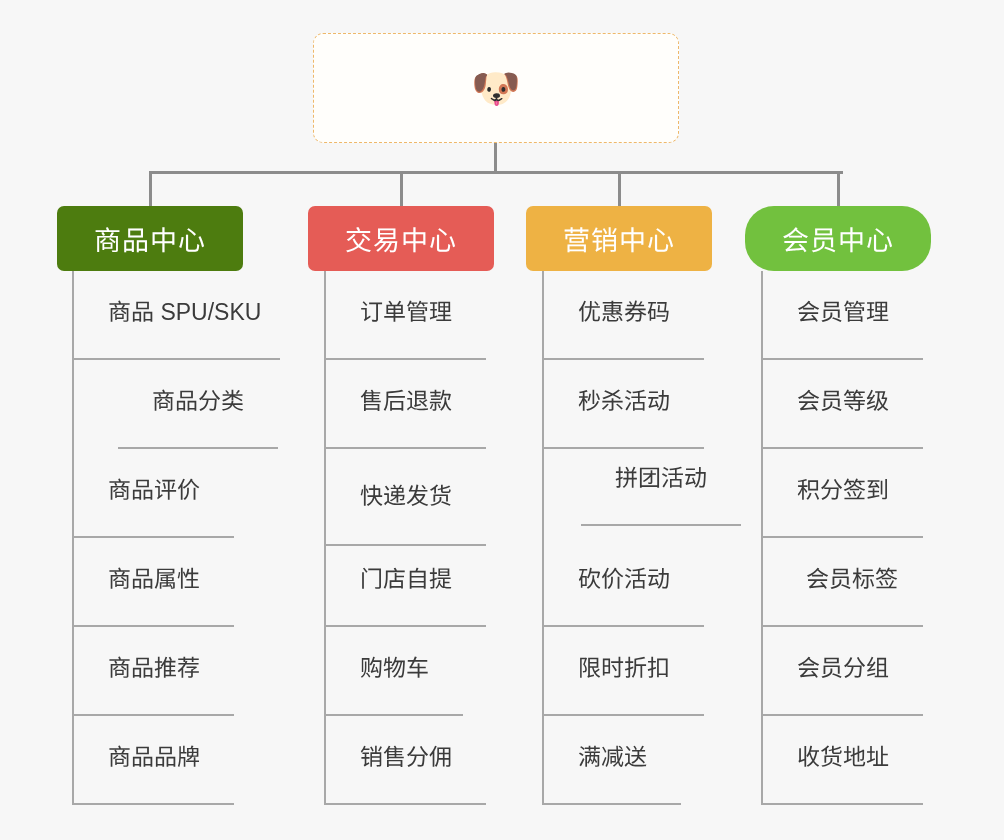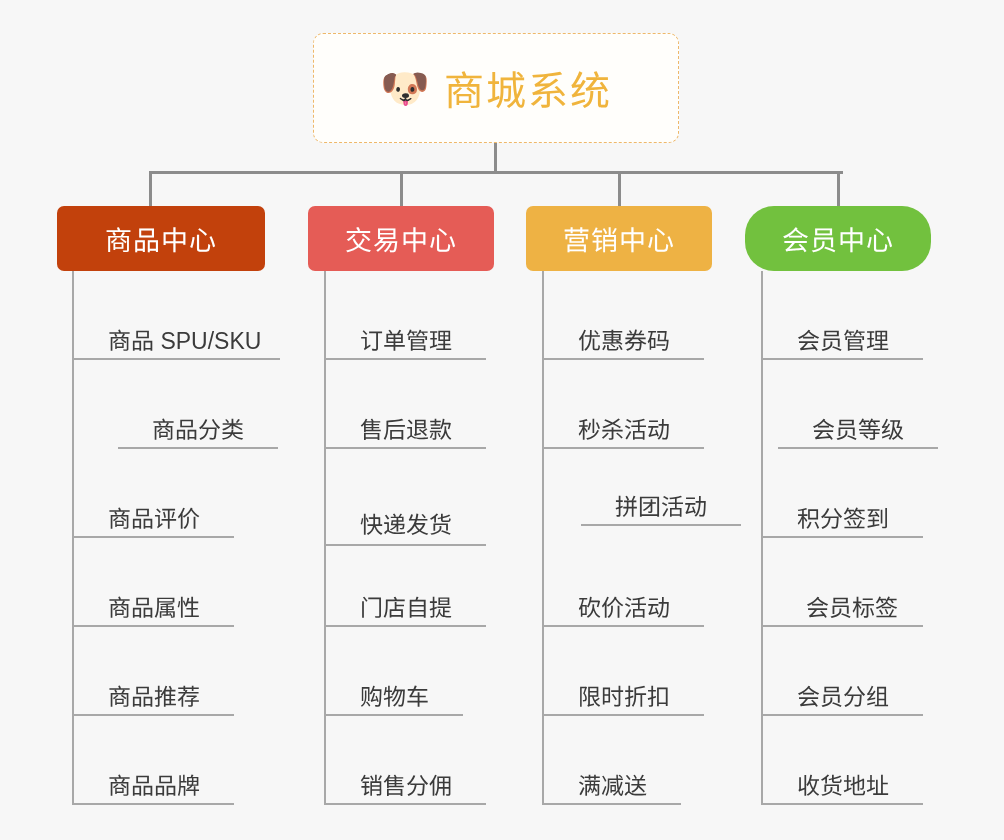--- a/index.html
+++ b/index.html
@@ -100,48 +100,47 @@
     top: 0;
     width: 2px;
     background: #a8a8a8;
   }
   .leaf-item {
     position: absolute;
     left: 2px;
     height: 89px;
     box-sizing: border-box;
     display: flex;
-    align-items: flex-end;
+    align-items: center;
     border-bottom: 2px solid #a8a8a8;
     padding-left: 34px;
     padding-bottom: 4px;
   }
   .leaf-label {
     font-size: 23px;
     color: #3b3b3b;
     white-space: nowrap;
     line-height: 1.15;
   }
 </style>
 </head>
 <body>
 
 <div id="diagram">
 
   <div class="root-node">
     <span class="root-emoji">🐶</span>
-    <span class="root-title">商城系统</span>
   </div>
 
   <div class="conn conn-v-root"></div>
   <div class="conn conn-h-bus"></div>
 
   <div id="columns-host">
       <div class="conn conn-v-drop" style="left: 149px;"></div>
-      <div class="cat-box" style="left: 57px; width: 208px; background: #c2410c;">
+      <div class="cat-box" style="left: 57px; width: 186px; background: #4d7c0f;">
         <span>商品中心</span>
       </div>
       <div class="leaf-col" style="left: 72px; height: 534px; top: 271px;">
         <div class="leaf-spine" style="height: 534px;"></div>
         <div class="leaf-item" style="top: 0px; width: 206px;">
           <span class="leaf-label">商品 SPU/SKU</span>
         </div>
         <div class="leaf-item" style="top: 89px; width: 160px; margin-left: 44px;">
           <span class="leaf-label">商品分类</span>
         </div>
@@ -210,21 +209,21 @@
       </div>
       <div class="conn conn-v-drop" style="left: 837px;"></div>
       <div class="cat-box" style="left: 745px; width: 186px; background: rgb(114, 193, 62); border-radius: 29px;">
         <span>会员中心</span>
       </div>
       <div class="leaf-col" style="left: 761px; height: 534px; top: 271px;">
         <div class="leaf-spine" style="height: 534px;"></div>
         <div class="leaf-item" style="top: 0px; width: 160px;">
           <span class="leaf-label">会员管理</span>
         </div>
-        <div class="leaf-item" style="top: 89px; width: 160px; margin-left: 15px;">
+        <div class="leaf-item" style="top: 89px; width: 160px;">
           <span class="leaf-label">会员等级</span>
         </div>
         <div class="leaf-item" style="top: 178px; width: 160px;">
           <span class="leaf-label">积分签到</span>
         </div>
         <div class="leaf-item" style="top: 267px; width: 160px; padding-left: 43px;">
           <span class="leaf-label">会员标签</span>
         </div>
         <div class="leaf-item" style="top: 356px; width: 160px;">
           <span class="leaf-label">会员分组</span>

